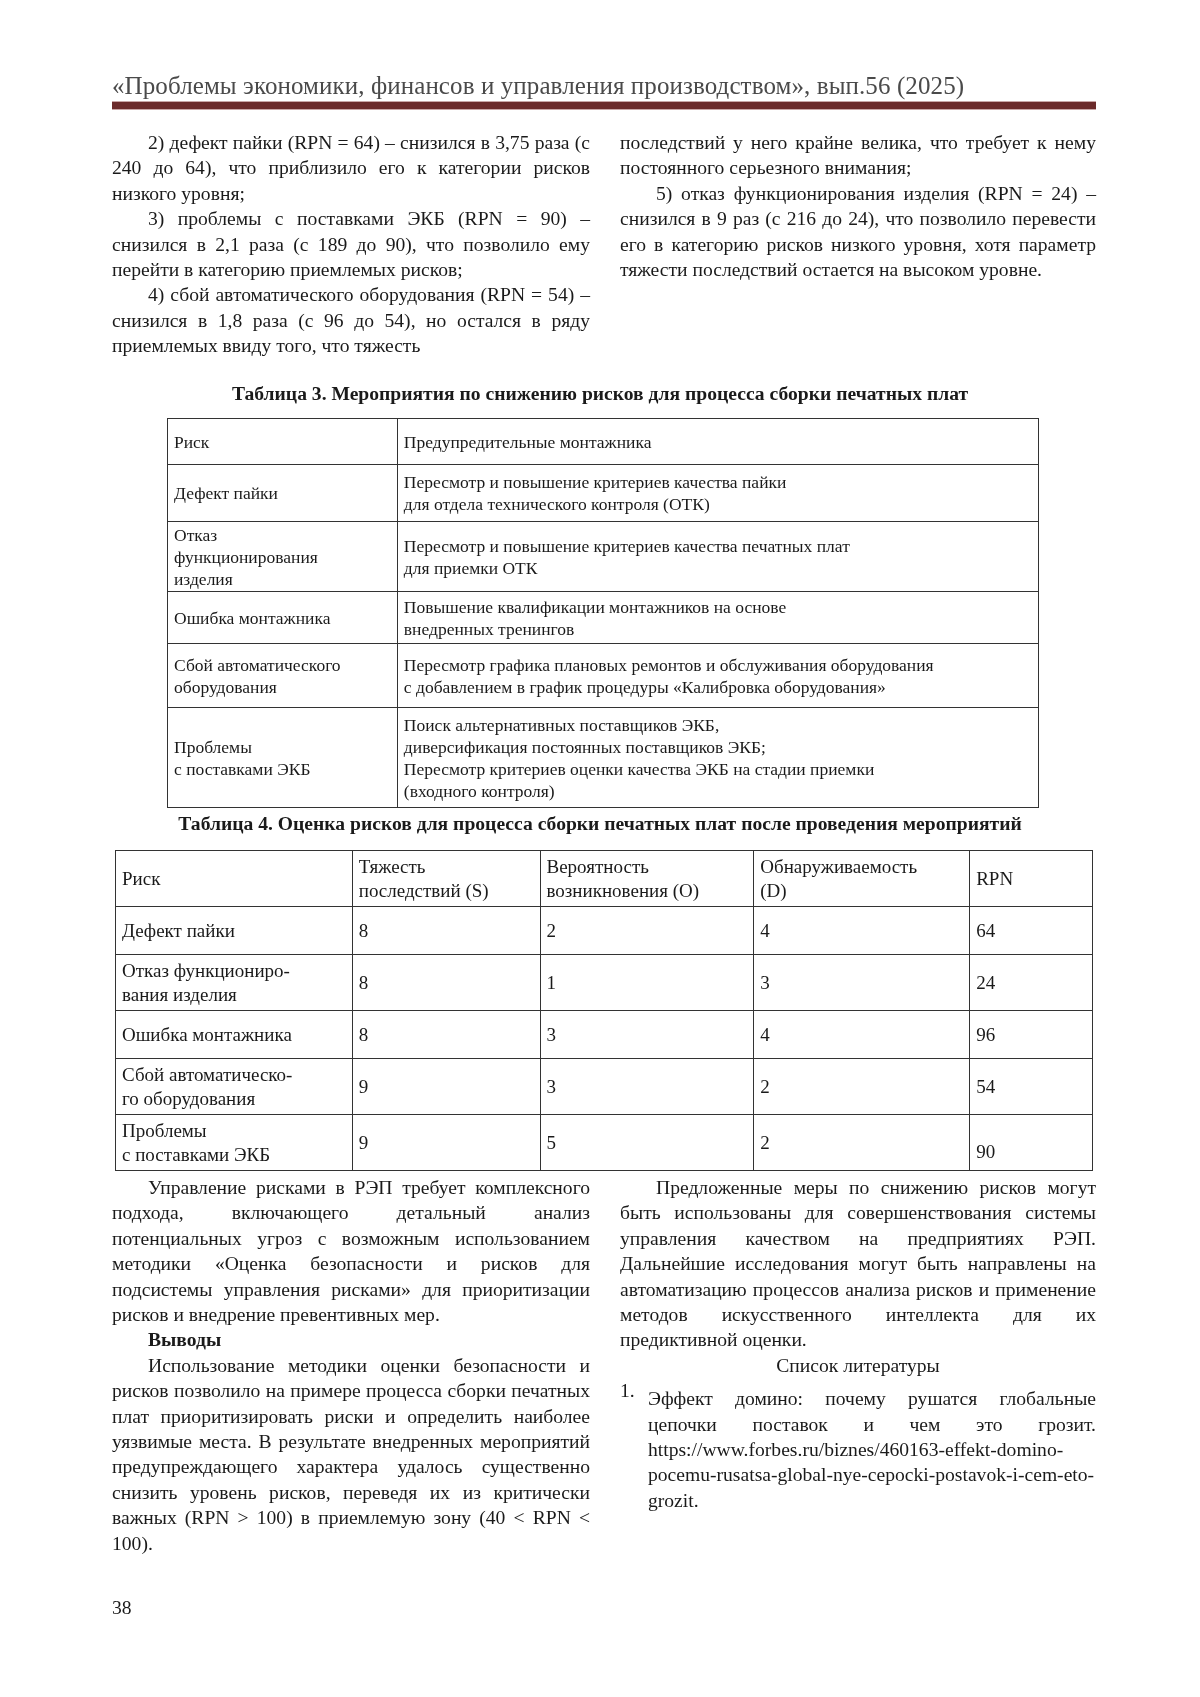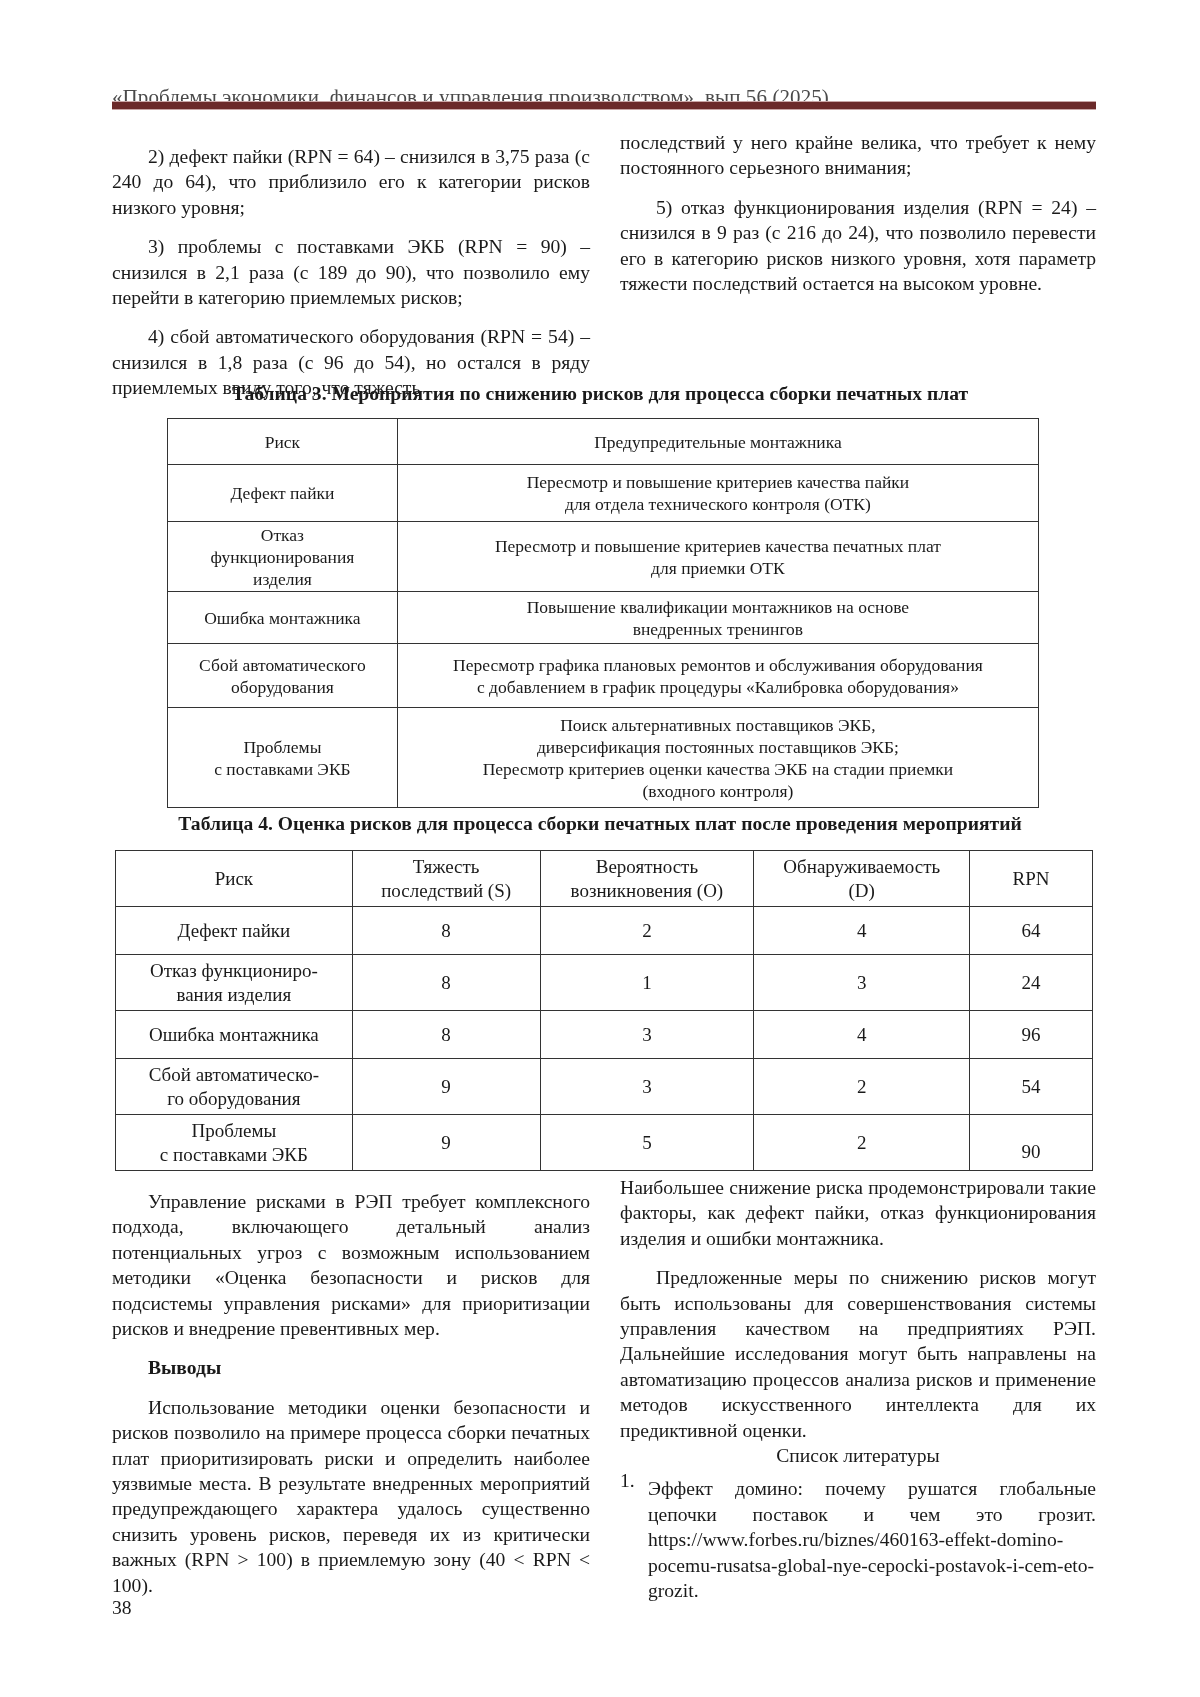--- a/index.html
+++ b/index.html
@@ -1,37 +1,37 @@
 <!DOCTYPE html>
 <html><head>
 <meta charset="utf-8">
 <style>
   html, body { margin: 0; padding: 0; background: #ffffff; }
   body { width: 1200px; height: 1697px; position: relative; overflow: hidden;
          font-family: "Liberation Serif", "DejaVu Serif", serif; color: #1a1a1a; }
   .page { position: absolute; left: 0; top: 0; width: 1200px; height: 1697px; }
 
-  .running-head { position: absolute; left: 112px; top: 72px; font-size: 21px; color: #4a4a4a; letter-spacing: 0.1px; margin-top: 13px; }
+  .running-head { position: absolute; left: 112px; top: 72px; font-size: 25px; color: #4a4a4a; letter-spacing: 0.1px; }
   .head-rule { position: absolute; left: 112px; top: 101px; width: 984px; height: 7px; background: #6b2a2a;
                border-top: 1px solid #c9a6a6; border-bottom: 1px solid #c9a6a6; }
 
   .col { position: absolute; font-size: 19.6px; line-height: 25.4px; text-align: justify; }
   .col p { margin: 0; }
-  .col .indent { text-indent: 36px; margin-top: 14px; }
+  .col .indent { text-indent: 36px; }
   .col-left-top { left: 112px; top: 130px; width: 478px; }
   .col-right-top { left: 620px; top: 130px; width: 476px; }
   .col-left-bottom { left: 112px; top: 1175px; width: 478px; }
   .col-right-bottom { left: 620px; top: 1175px; width: 476px; }
 
   .table-caption { position: absolute; left: 0; width: 1200px; text-align: center; font-weight: bold; font-size: 19.6px; }
   .cap3 { top: 383px; left: 60px; width: 1080px; }
   .cap4 { top: 813px; left: 60px; width: 1080px; }
 
   table { border-collapse: collapse; position: absolute; font-size: 17.5px; line-height: 22px; }
-  table td, table th { border: 1.4px solid #333; text-align: center; vertical-align: middle; font-weight: normal; padding: 0 6px; }
+  table td, table th { border: 1.4px solid #333; text-align: left; vertical-align: middle; font-weight: normal; padding: 0 6px; }
   .t3 { left: 167px; top: 418px; width: 872px; }
   .t3 col.c1 { width: 230px; }
   .t3 col.c2 { width: 642px; }
   .t3 tr.h { height: 46px; }
   .t3 tr.r1 { height: 57px; }
   .t3 tr.r2 { height: 70px; }
   .t3 tr.r3 { height: 52px; }
   .t3 tr.r4 { height: 64px; }
   .t3 tr.r5 { height: 100px; }
 
@@ -165,21 +165,20 @@
   </tbody>
     </table>
 
   <div class="col col-left-bottom">
     <p class="indent">Управление рисками в РЭП требует комплексного подхода, включающего детальный анализ потенциальных угроз с возможным использованием методики «Оценка безопасности и рисков для подсистемы управления рисками» для приоритизации рисков и внедрение превентивных мер.</p>
     <p class="indent bold-heading">Выводы</p>
     <p class="indent">Использование методики оценки безопасности и рисков позволило на примере процесса сборки печатных плат приоритизировать риски и определить наиболее уязвимые места. В результате внедренных мероприятий предупреждающего характера удалось существенно снизить уровень рисков, переведя их из критически важных (RPN &gt; 100) в приемлемую зону (40 &lt; RPN &lt; 100).</p>
   </div>
 
   <div class="col col-right-bottom">
-    <p>Наибольшее снижение риска продемонстрировали такие факторы, как дефект пайки, отказ функционирования изделия и ошибки монтажника.</p>
     <p class="indent">Предложенные меры по снижению рисков могут быть использованы для совершенствования системы управления качеством на предприятиях РЭП. Дальнейшие исследования могут быть направлены на автоматизацию процессов анализа рисков и применение методов искусственного интеллекта для их предиктивной оценки.</p>
     <p class="center-heading">Список литературы</p>
     <div class="ref">
       <span class="num">1.</span>
       <span class="txt">Эффект домино: почему рушатся глобальные цепочки поставок и чем это грозит. https://www.forbes.ru/biznes/460163-effekt-domino-pocemu-rusatsa-global-nye-cepocki-postavok-i-cem-eto-grozit.</span>
     </div>
   </div>
 
   <div class="page-number">38</div>
 </div>

